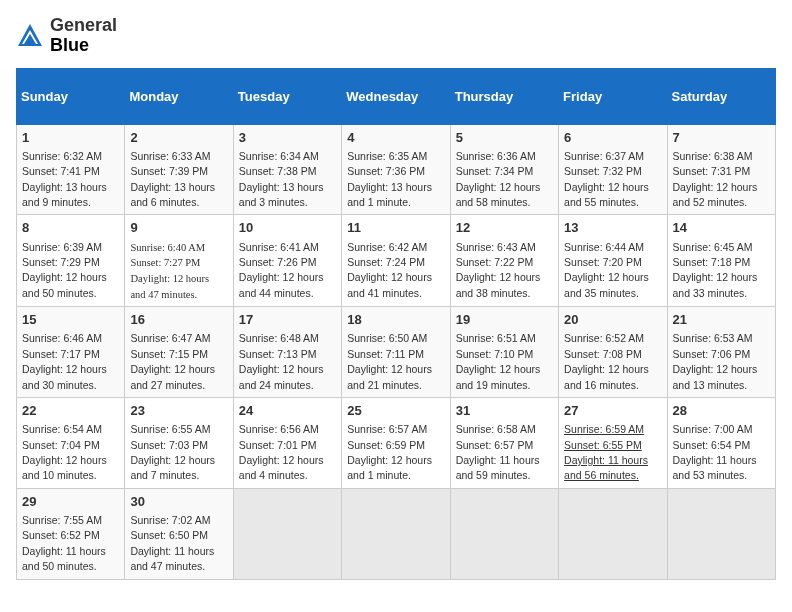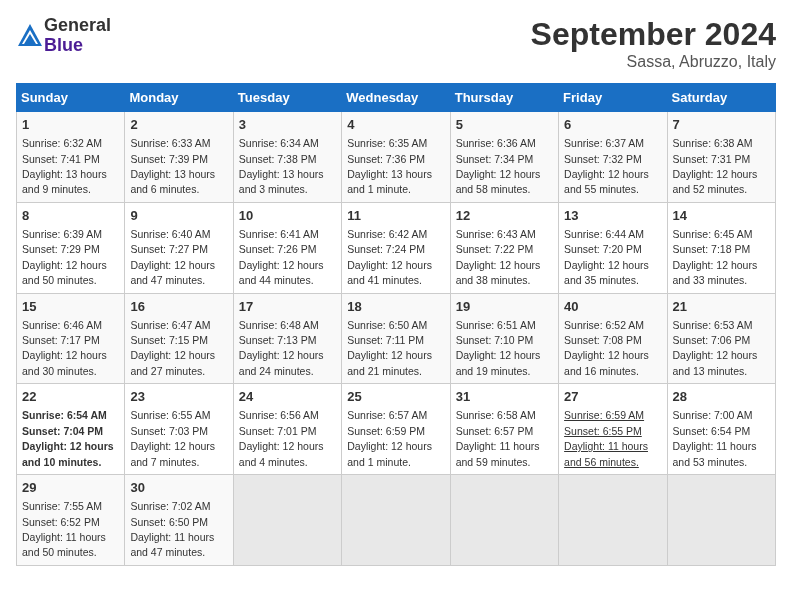--- a/index.html
+++ b/index.html
@@ -12,30 +12,30 @@
     }
     .header {
       display: flex;
       justify-content: space-between;
       align-items: flex-start;
       margin-bottom: 12px;
     }
     .logo {
       display: flex;
       align-items: center;
-      gap: 0;
+      gap: 6px;
       justify-content: flex-end;
     }
     .logo-text {
       font-size: 18px;
       font-weight: bold;
       line-height: 1.1;
     }
     .logo-general { color: #333; }
-    .logo-blue { color: #4c1d95; }
+    .logo-blue { color: #000000; }
     .logo-icon {
       width: 28px;
       height: 28px;
     }
     .title-block {
       text-align: right;
     }
     .month-title {
       font-size: 32px;
       font-weight: bold;
@@ -46,21 +46,21 @@
       color: #555;
     }
     table {
       width: 100%;
       border-collapse: collapse;
       font-size: 11px;
     }
     thead tr th {
       background: #1a6fc4;
       color: #fff;
-      padding: 6px 4px;
+      padding: 20px 4px;
       text-align: left;
       font-size: 13px;
       font-weight: bold;
       border: 1px solid #1a6fc4;
     }
     tbody tr td {
       vertical-align: top;
       padding: 4px 5px;
       border: 1px solid #ccc;
       height: 80px;
@@ -94,24 +94,20 @@
     <svg class="logo-icon" viewBox="0 0 28 28">
       <polygon points="14,2 26,24 2,24" fill="#1a6fc4"></polygon>
       <polygon points="14,8 22,22 6,22" fill="#fff"></polygon>
       <polygon points="14,12 20,22 8,22" fill="#1a6fc4"></polygon>
     </svg>
     <div class="logo-text">
       <span class="logo-general">General</span><br>
       <span class="logo-blue">Blue</span>
     </div>
   </div>
-  <div class="title-block">
-    <div class="month-title">September 2024</div>
-    <div class="location">Sassa, Abruzzo, Italy</div>
-  </div>
 </div>
 
 <table>
   <thead>
     <tr>
     <th>Sunday</th>
         <th>Monday</th>
         <th>Tuesday</th>
         <th>Wednesday</th>
         <th>Thursday</th>
@@ -148,21 +144,21 @@
         <td><span class="day-num">7</span><span class="day-info" style="white-space: pre-line;">Sunrise: 6:38 AM
 Sunset: 7:31 PM
 Daylight: 12 hours
 and 52 minutes.</span></td>
       </tr>
       <tr>
         <td><span class="day-num">8</span><span class="day-info" style="white-space: pre-line;">Sunrise: 6:39 AM
 Sunset: 7:29 PM
 Daylight: 12 hours
 and 50 minutes.</span></td>
-        <td><span class="day-num">9</span><span class="day-info" style="white-space: pre-line;">Sunrise: 6:40 AM
+        <td><span class="day-num">9</span><span class="day-info" style="white-space: pre-line; font-family: Liberation Serif, serif;">Sunrise: 6:40 AM
 Sunset: 7:27 PM
 Daylight: 12 hours
 and 47 minutes.</span></td>
         <td><span class="day-num">10</span><span class="day-info" style="white-space: pre-line;">Sunrise: 6:41 AM
 Sunset: 7:26 PM
 Daylight: 12 hours
 and 44 minutes.</span></td>
         <td><span class="day-num">11</span><span class="day-info" style="white-space: pre-line; margin-top: 14px;">Sunrise: 6:42 AM
 Sunset: 7:24 PM
 Daylight: 12 hours
@@ -194,31 +190,31 @@
 Daylight: 12 hours
 and 24 minutes.</span></td>
         <td><span class="day-num">18</span><span class="day-info" style="white-space: pre-line;">Sunrise: 6:50 AM
 Sunset: 7:11 PM
 Daylight: 12 hours
 and 21 minutes.</span></td>
         <td><span class="day-num">19</span><span class="day-info" style="white-space: pre-line;">Sunrise: 6:51 AM
 Sunset: 7:10 PM
 Daylight: 12 hours
 and 19 minutes.</span></td>
-        <td><span class="day-num">40</span><span class="day-info" style="white-space: pre-line;">Sunrise: 6:52 AM
+        <td><span class="day-num">20</span><span class="day-info" style="white-space: pre-line;">Sunrise: 6:52 AM
 Sunset: 7:08 PM
 Daylight: 12 hours
 and 16 minutes.</span></td>
         <td><span class="day-num">21</span><span class="day-info" style="white-space: pre-line; margin-top: 34px;">Sunrise: 6:53 AM
 Sunset: 7:06 PM
 Daylight: 12 hours
 and 13 minutes.</span></td>
       </tr>
       <tr>
-        <td><span class="day-num">22</span><span class="day-info" style="white-space: pre-line; font-weight: bold;">Sunrise: 6:54 AM
+        <td><span class="day-num">22</span><span class="day-info" style="white-space: pre-line;">Sunrise: 6:54 AM
 Sunset: 7:04 PM
 Daylight: 12 hours
 and 10 minutes.</span></td>
         <td><span class="day-num">23</span><span class="day-info" style="white-space: pre-line;">Sunrise: 6:55 AM
 Sunset: 7:03 PM
 Daylight: 12 hours
 and 7 minutes.</span></td>
         <td><span class="day-num">24</span><span class="day-info" style="white-space: pre-line; margin-top: 6px;">Sunrise: 6:56 AM
 Sunset: 7:01 PM
 Daylight: 12 hours

